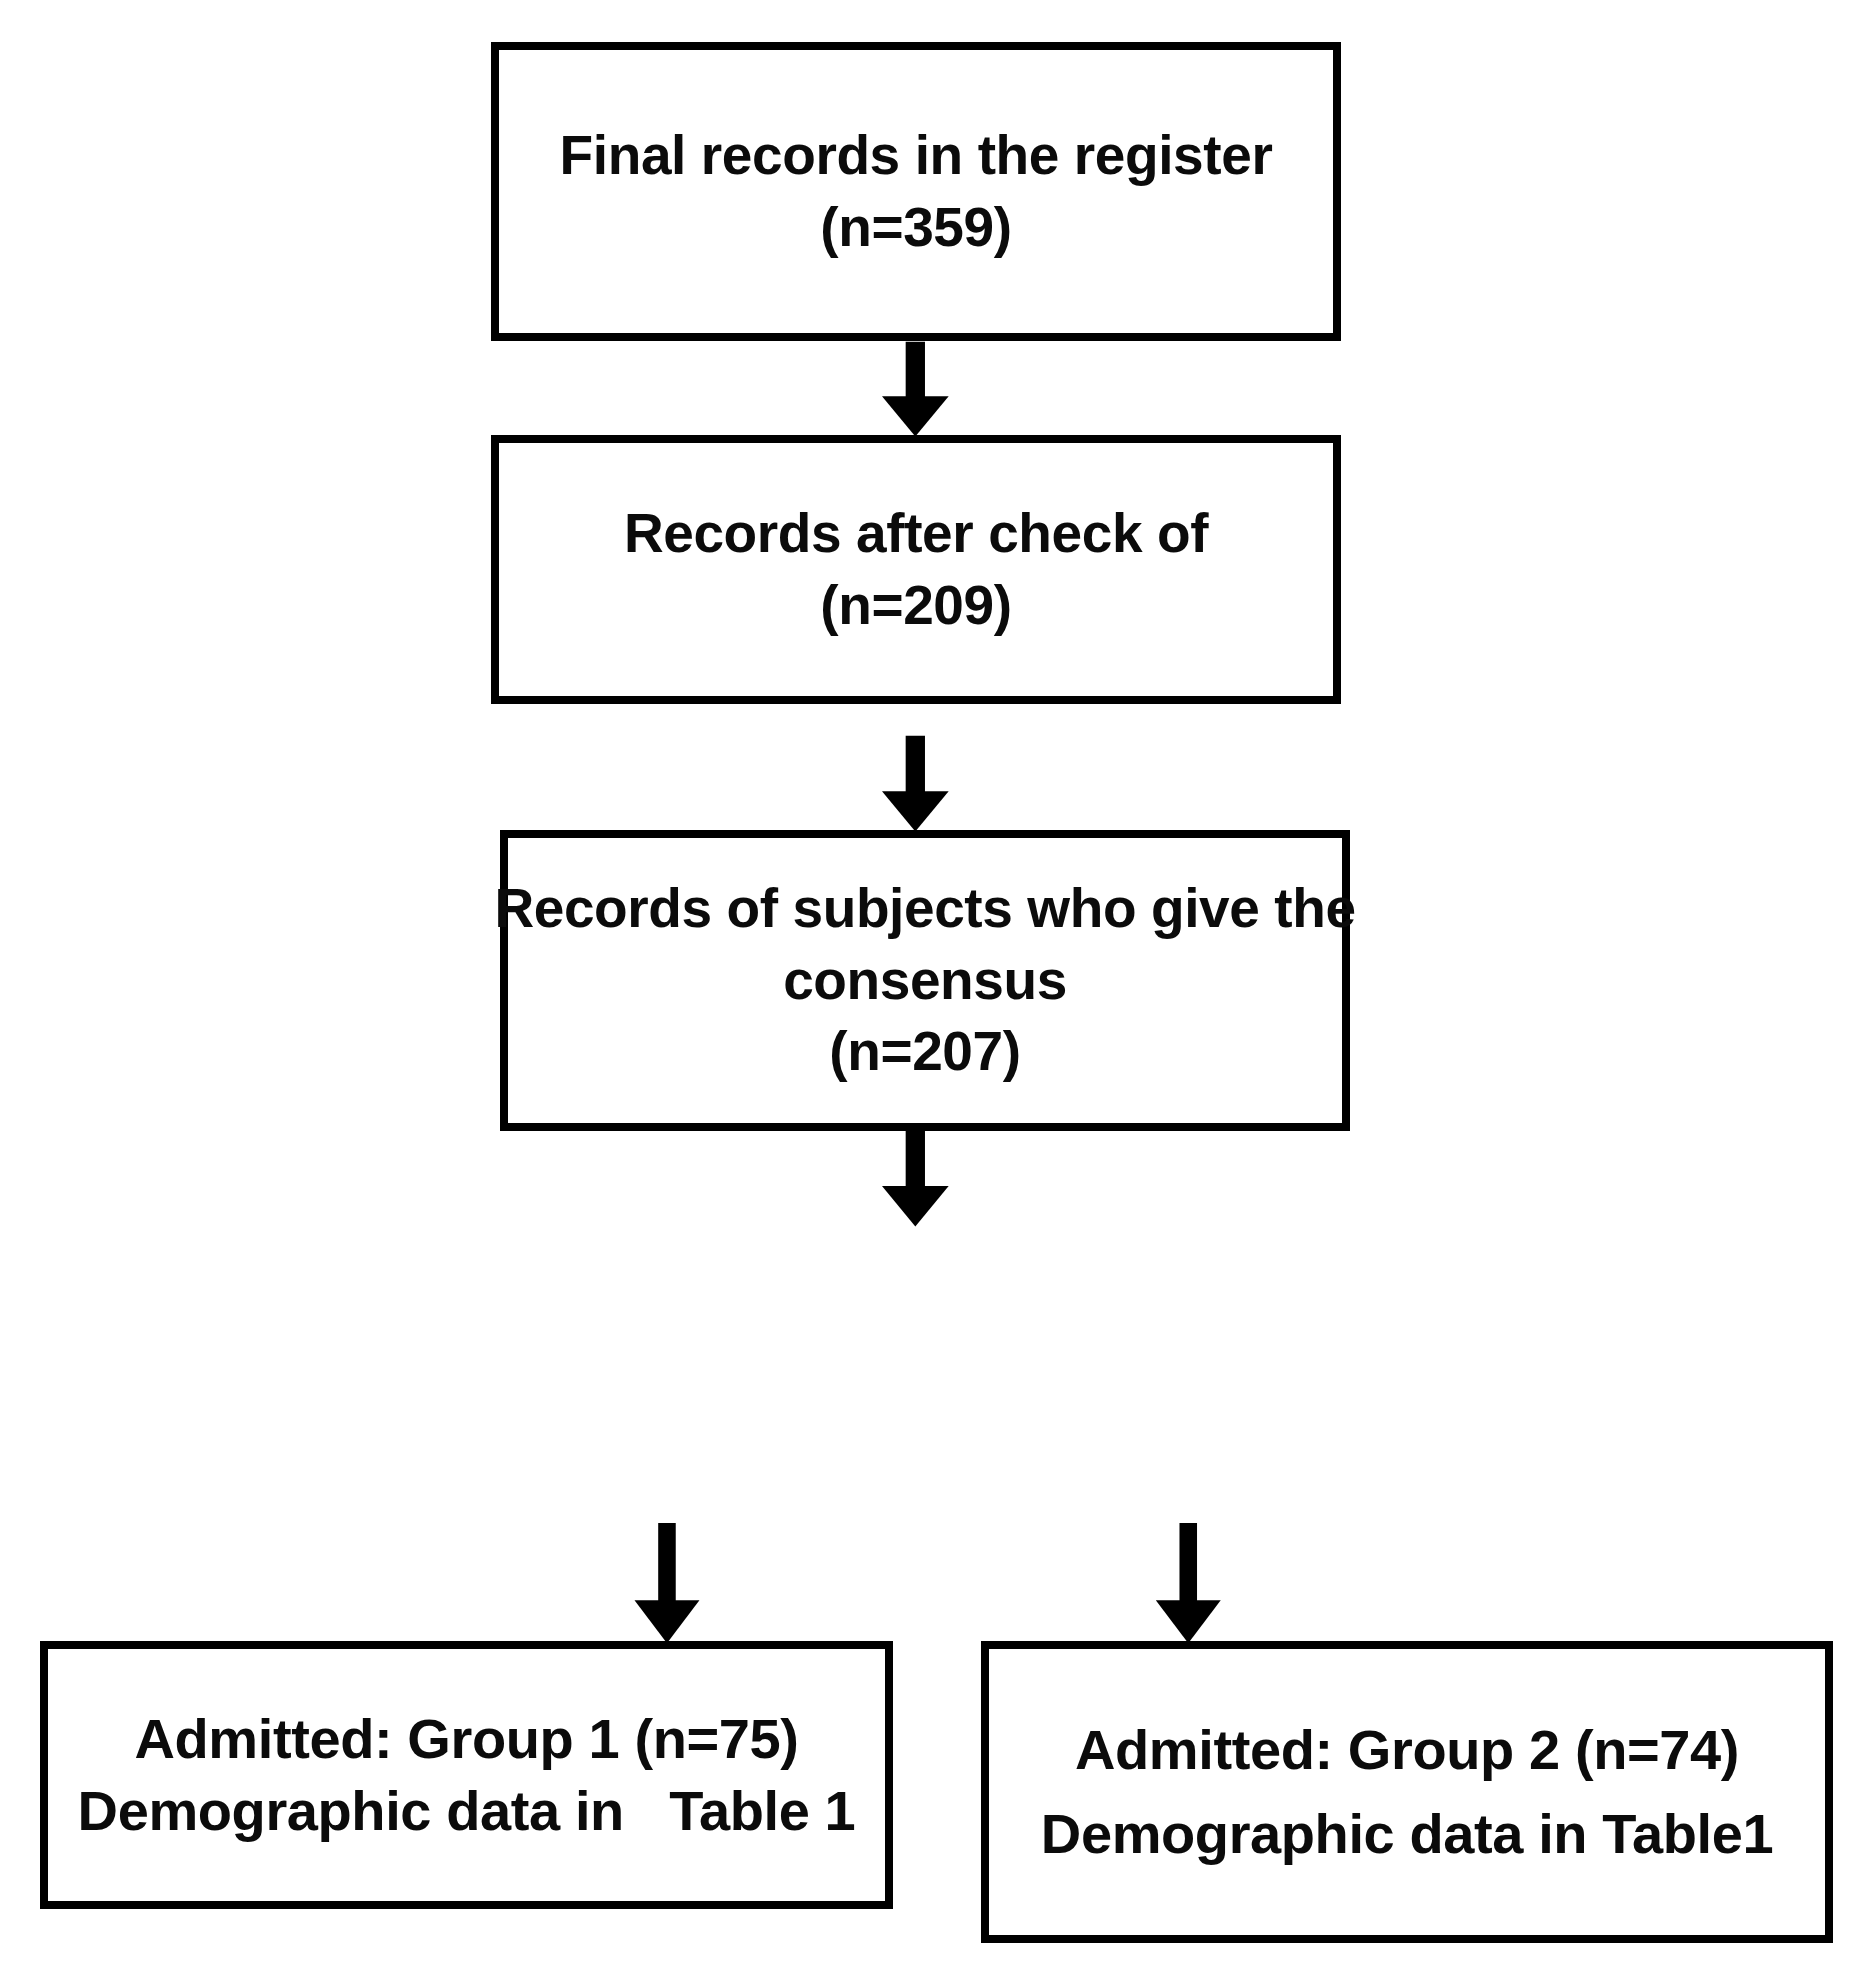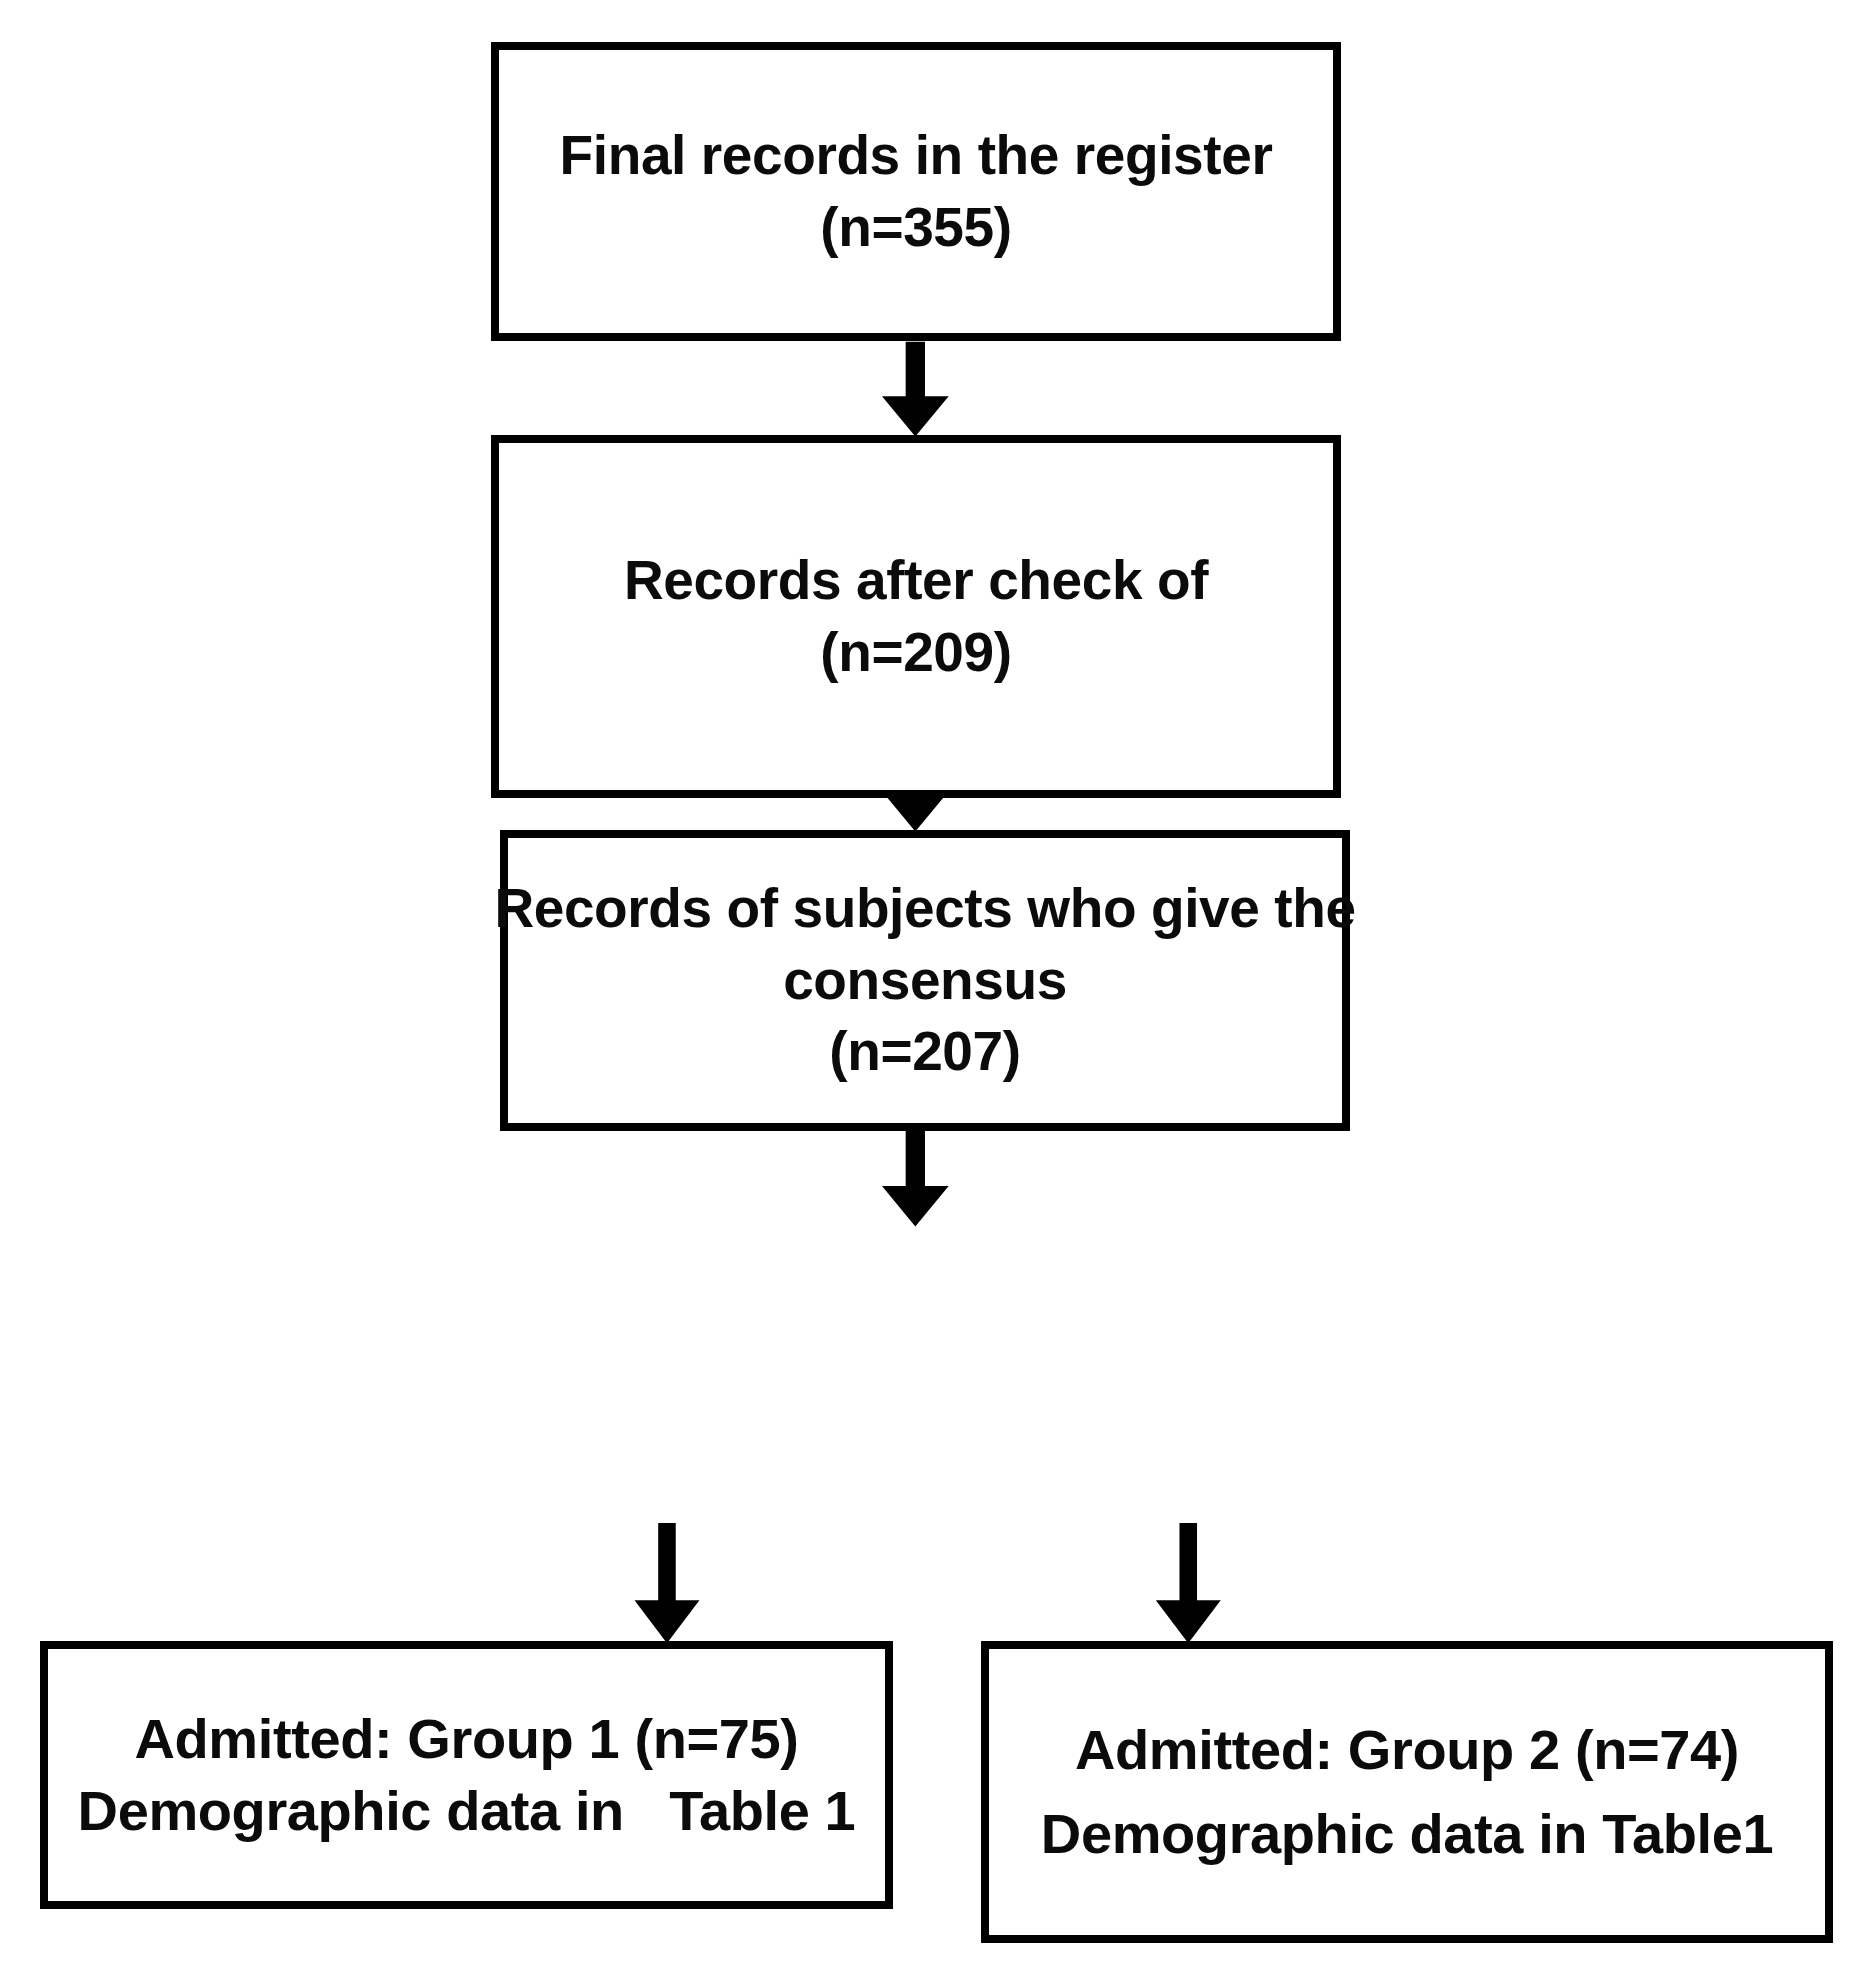--- a/index.html
+++ b/index.html
@@ -40,21 +40,21 @@
     display: block;
     color: #0b0b0b;
     font-weight: bold;
     font-size: 55px;
     line-height: 1.30;
     letter-spacing: -0.4px;
     white-space: pre;
   }
   
   #node-register  { left: 491px;  top: 42px;   width: 850px;  height: 299px; }
-  #node-consistency { left: 491px; top: 435px; width: 850px;  height: 363px; }
+  #node-consistency { left: 491px; top: 435px; width: 850px;  height: 269px; }
   #node-consensus { left: 491px;  top: 830px;  width: 850px;  height: 301px; margin-left: 9px; }
   #node-inclusion { left: 491px;  top: 1225px; width: 850px;  height: 298px; }
   
   #node-group1 { left: 40px;   top: 1641px; width: 853px;  height: 268px; }
   #node-group2 { left: 981px; top: 1641px; width: 852px;  height: 302px; gap: 12px; }
 
   #node-group1 .node-line,
   #node-group2 .node-line {
     font-size: 56px;
     line-height: 1.28;
@@ -88,21 +88,21 @@
     </g>
 
     <g>
       <line x1="1354" y1="1735" x2="1354" y2="1830" stroke="#000000" stroke-width="20"></line>
       <polygon points="1317,1823 1391,1823 1354,1872" fill="#000000"></polygon>
     </g>
   </svg>
 
   <div class="node" id="node-register">
     <span class="node-line">Final records in the register</span>
-    <span class="node-line">(n=355)</span>
+    <span class="node-line">(n=359)</span>
   </div>
 
   <div class="node" id="node-consistency">
     <span class="node-line">Records after check of</span>
     <span class="node-line">(n=209)</span>
   </div>
 
   <div class="node" id="node-consensus">
     <span class="node-line">Records of subjects who give the</span>
     <span class="node-line">consensus</span>

